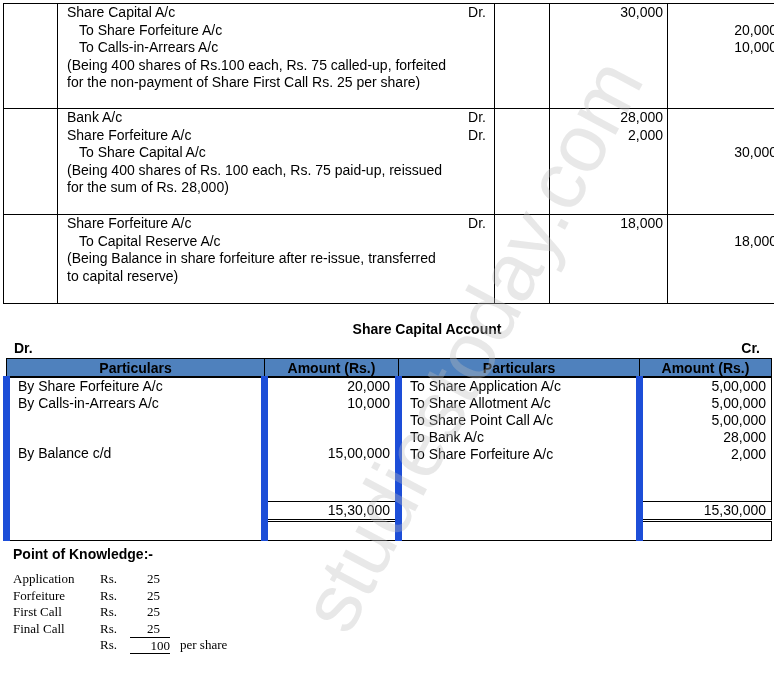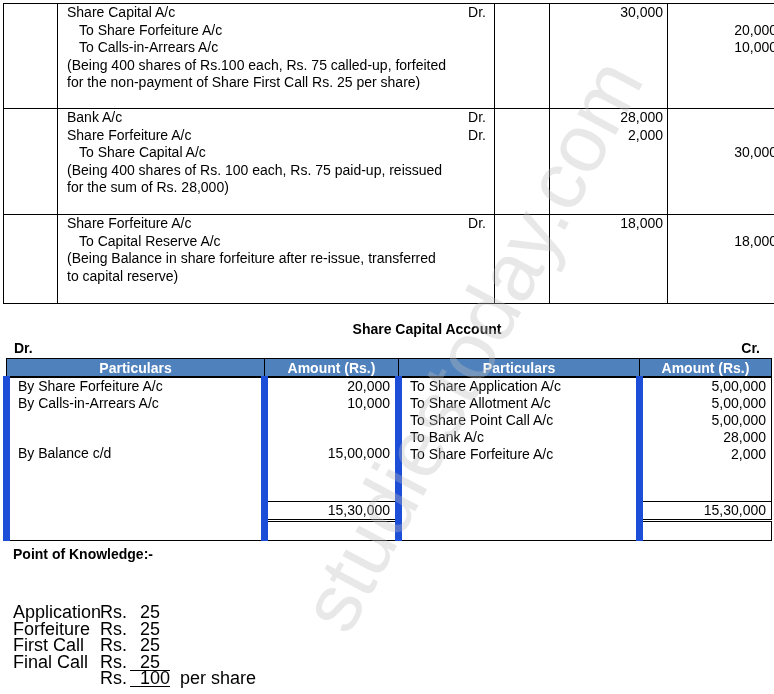--- a/index.html
+++ b/index.html
@@ -18,38 +18,38 @@
   .part-line { position: relative; white-space: nowrap; height: 17.5px; }
   .part-line .drtag { position: absolute; right: 8px; top: 0; }
   .indent { padding-left: 12px; }
   .blank-line { height: 17.5px; }
   
   .ledger-title { left: 0; width: 774px; top: 321px; text-align: center; font-weight: bold; margin-left: 40px; }
   .dr-lbl { left: 14px; top: 340px; font-weight: bold; }
   .cr-lbl { right: 14px; top: 340px; font-weight: bold; }
   .ledger { position: absolute; left: 3px; top: 358px; width: 765px; height: 165px;
             border-collapse: collapse; table-layout: fixed; }
-  .ledger th { background: #4f81bd; color: #ffffff; font-weight: bold; height: 17px;
+  .ledger th { background: #4f81bd; color: #000000; font-weight: bold; height: 17px;
                border: 1px solid #000; border-bottom: 2px solid #000; padding: 0; font-size: 14px; line-height: 16px; }
   .ledger td { border-left: 7px solid #1d4ed8; border-right: 1px solid #000; vertical-align: top; padding: 0; line-height: 17px; }
   .ledger .w1 { width: 257px; }
   .ledger .w2 { width: 133px; }
   .ledger .w3 { width: 240px; }
   .ledger .w4 { width: 131px; }
   .ledger td.p { padding-left: 8px; }
   .ledger td.a { text-align: right; padding-right: 5px; }
   .ledger .body-row td { height: 123px; }
   .ledger .total-row td { border-top: 1px solid #000; height: 17px; margin-top: 40px; }
   .ledger .total-row td.a { border-bottom: 3px double #000; }
   .ledger .end-row td { height: 18px; border-bottom: 1px solid #000; }
   .l-line { height: 17px; white-space: nowrap; }
   .gap { height: 17px; }
   
   .pok-title { left: 13px; top: 546px; font-weight: bold; font-size: 14px; }
-  .pok { left: 13px; top: 604px; font-size: 18px; line-height: 16.5px; }
+  .pok { left: 13px; top: 571px; font-size: 13px; line-height: 16.5px; font-family: Liberation Serif, serif; }
   .pok-row { display: flex; height: 16.5px; white-space: nowrap; }
   .pok-row .n { width: 87px; }
   .pok-row .rs { width: 30px; }
   .pok-row .v { width: 30px; text-align: right; }
   .pok-row .v.total { width: 40px; border-top: 1px solid #000; border-bottom: 1px solid #000; text-align: right; box-sizing: border-box; line-height: 15px; }
   .pok-row .suffix { padding-left: 10px; }
   .pok-line { white-space: nowrap; height: 16.5px; }
   
   .watermark { left: 175px; top: 330px; transform: rotate(-62deg); transform-origin: center;
                font-size: 82px; color: rgba(190,190,190,0.35); white-space: nowrap; pointer-events: none;

